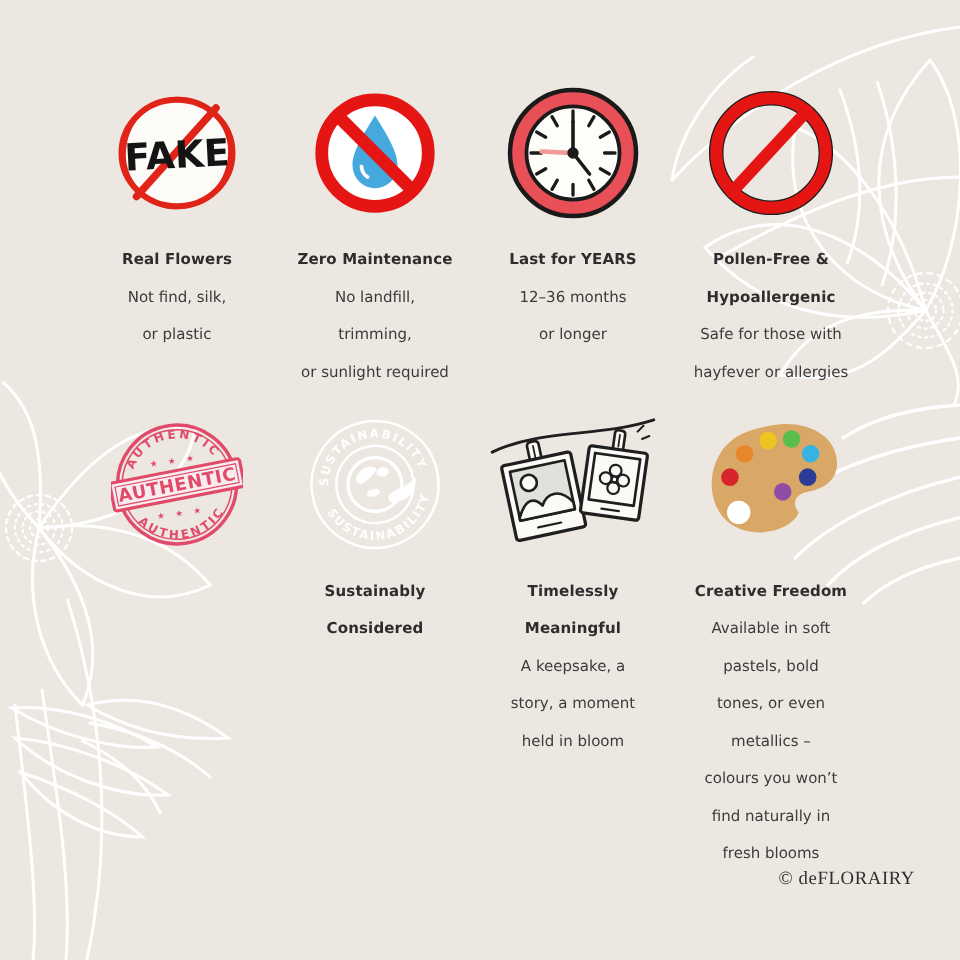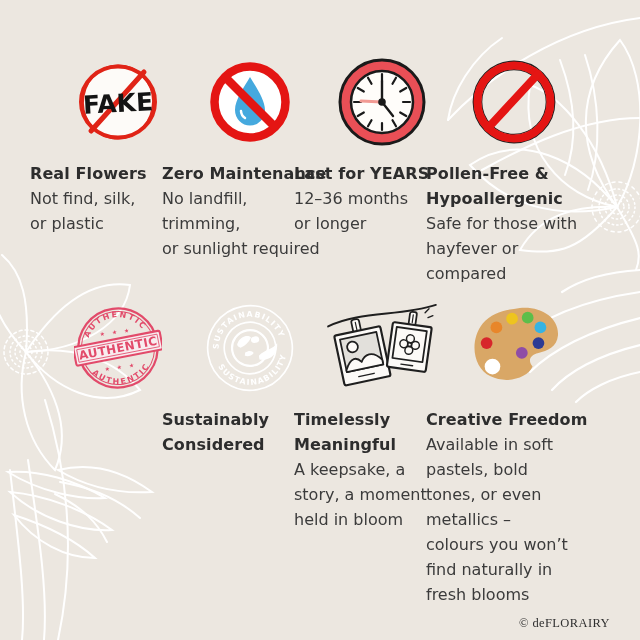--- a/index.html
+++ b/index.html
@@ -10,27 +10,27 @@
   }
   #bg-art{position:absolute;inset:0;z-index:0;}
   .grid{
     position:absolute;left:52px;top:56px;width:528px;z-index:2;
     display:grid;grid-template-columns:repeat(4,132px);row-gap:16px;
   }
   .cell{display:flex;flex-direction:column;align-items:center;}
   .icon-box{height:92px;display:flex;align-items:center;justify-content:center;}
   .title,.desc{
     width:176px;margin-left:-22px;margin-right:-22px;
-    text-align:left;white-space:pre-line;
-    font-size:16px;line-height:25px;
+    text-align:center;white-space:pre-line;
+    font-size:10px;line-height:25px;
   }
   .title{margin-top:13px;font-weight:700;color:#2D2D2D;letter-spacing:.1px;}
   .desc{color:#3B3B3B;}
   .footer{
-    position:absolute;right:30px;top:616px;z-index:2;
+    position:absolute;right:30px;top:578px;z-index:2;
     font-family:"Liberation Serif","DejaVu Serif",serif;
     font-size:12.5px;color:#2F2F2F;letter-spacing:.4px;
   }
   svg{display:block;}
 </style>
 </head>
 <body>
 
 <svg id="bg-art" width="640" height="640" viewBox="0 0 640 640" aria-hidden="true">
   <g stroke="#FFFFFF" fill="none" stroke-width="2" stroke-linecap="round">
@@ -146,21 +146,21 @@
       <svg width="90" height="90" viewBox="0 0 90 90">
         <circle cx="45" cy="45" r="40.7" stroke="#1F1F1F" stroke-width="1.4" fill="none"></circle>
         <circle cx="45" cy="45" r="32.3" stroke="#1F1F1F" stroke-width="1.2" fill="none"></circle>
         <circle cx="45" cy="45" r="36.5" stroke="#E41513" stroke-width="8" fill="none"></circle>
         <path d="M69,17 L19,71" stroke="#E41513" stroke-width="8" stroke-linecap="round"></path>
       </svg>
     </div>
     <div class="title">Pollen-Free &amp;
 Hypoallergenic</div>
     <div class="desc">Safe for those with
-hayfever or compared</div>
+hayfever or allergies</div>
   </div>
 
   <div class="cell">
     <div class="icon-box">
       <svg width="88" height="88" viewBox="0 0 100 100">
         <defs>
           <path id="authTop" d="M15,50 A35,35 0 0 1 85,50"></path>
           <path id="authBottom" d="M9,50 A41,41 0 0 0 91,50"></path>
         </defs>
         <g transform="rotate(-8 50 50)">

